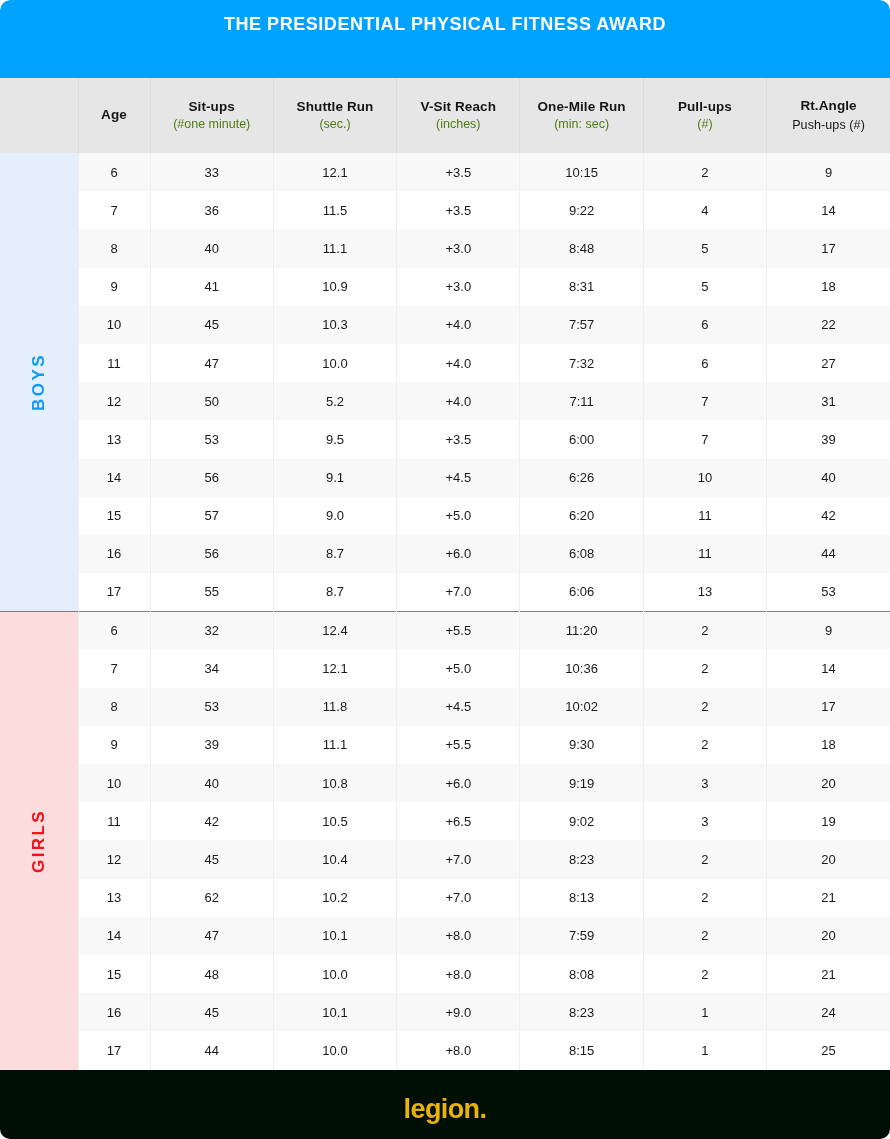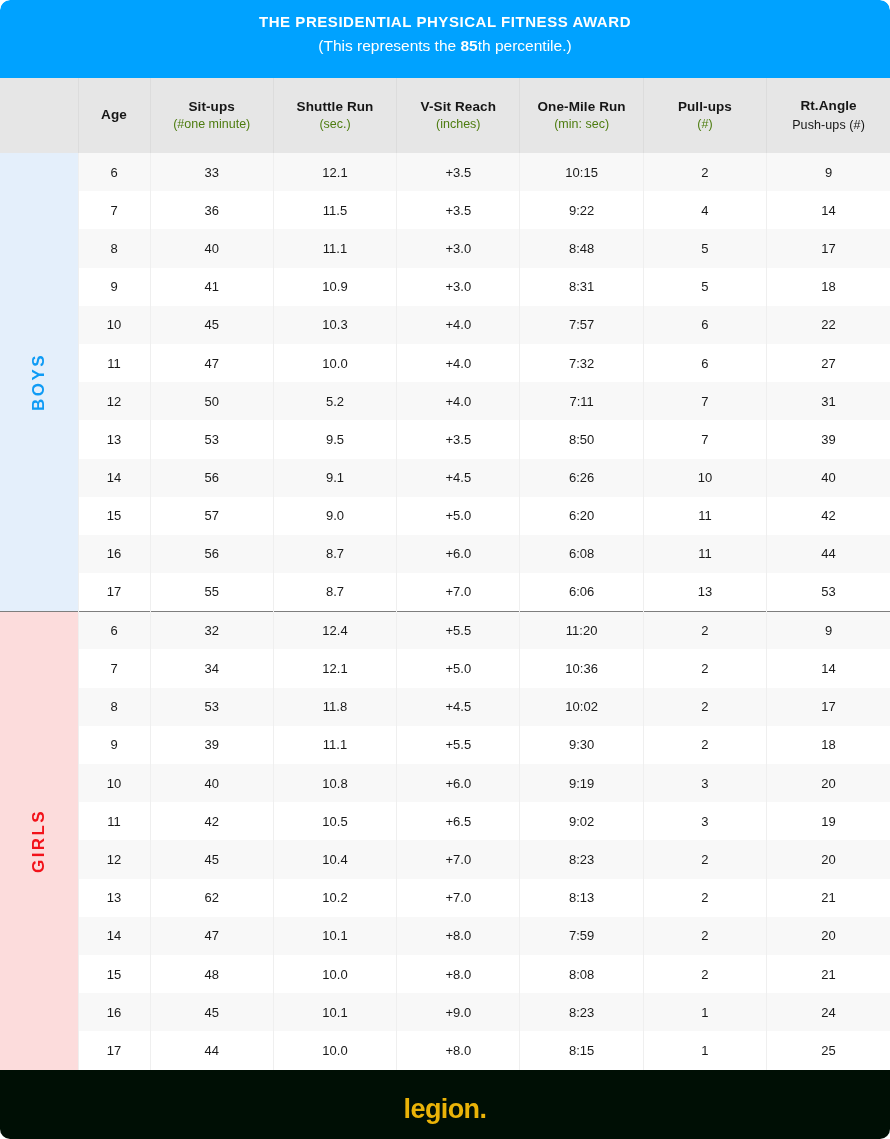--- a/index.html
+++ b/index.html
@@ -27,21 +27,21 @@
     background: #00A2FF;
     height: 78px;
     box-sizing: border-box;
     padding-top: 12px;
     text-align: center;
     color: #ffffff;
     border-top-left-radius: 10px;
     border-top-right-radius: 10px;
   }
   .banner-title {
-    font-size: 15px;
+    font-size: 18px;
     font-weight: bold;
     letter-spacing: 0.55px;
     line-height: 1.35;
     margin: 0;
     text-transform: uppercase;
   }
   .banner-subtitle {
     font-size: 15.5px;
     font-weight: normal;
     line-height: 1.45;
@@ -170,21 +170,20 @@
     letter-spacing: -0.6px;
   }
 </style>
 </head>
 <body>
 
 <div class="page">
 
   <div class="banner">
     <div class="banner-title">THE PRESIDENTIAL PHYSICAL FITNESS AWARD</div>
-    <div class="banner-subtitle"><span>(This represents the </span><span class="emph">85</span><span>th percentile.)</span></div>
   </div>
 
   <div class="table-wrap">
     <table class="fitness">
       <colgroup>
         <col class="c-gutter">
         <col class="c-age">
         <col class="c-data">
           <col class="c-data">
           <col class="c-data">
@@ -291,21 +290,21 @@
             <td>+4.0</td>
             <td>7:11</td>
             <td>7</td>
             <td>31</td>
           </tr>
           <tr class="even">
             <td>13</td>
             <td>53</td>
             <td>9.5</td>
             <td>+3.5</td>
-            <td>8:50</td>
+            <td>6:00</td>
             <td>7</td>
             <td>39</td>
           </tr>
           <tr class="odd">
             <td>14</td>
             <td>56</td>
             <td>9.1</td>
             <td>+4.5</td>
             <td>6:26</td>
             <td>10</td>

